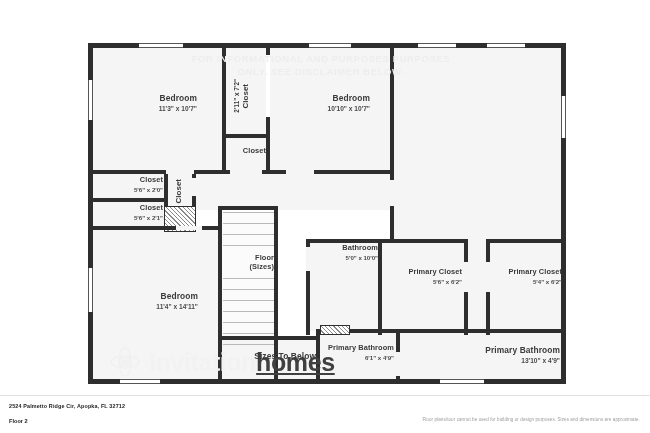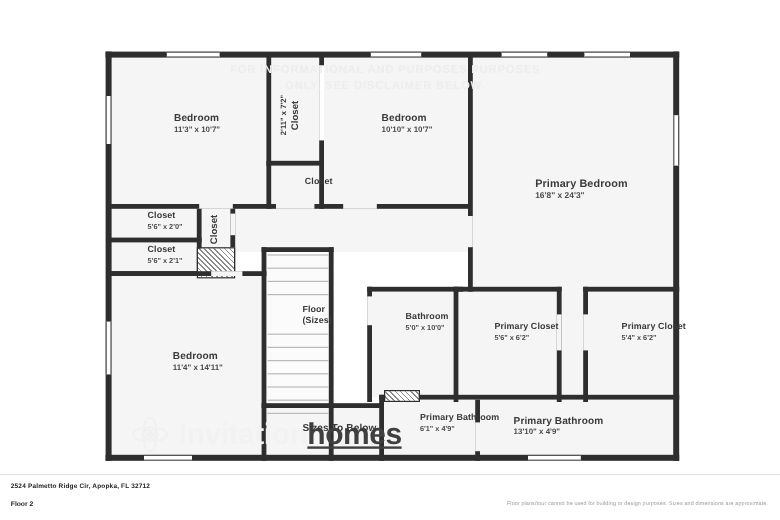--- a/index.html
+++ b/index.html
@@ -115,26 +115,25 @@
     position: absolute;
     left: 0;
     right: 0;
     height: 1px;
     background: #b9b9b9;
   }
 
   
   .label {
     position: absolute;
-    text-align: left;
+    text-align: right;
     color: #3a3a3a;
     line-height: 1.18;
     white-space: nowrap;
     user-select: none;
-    margin-left: 28px;
   }
   .label .name {
     display: block;
     font-size: 8.4px;
     font-weight: 700;
     letter-spacing: 0.1px;
   }
   .label .dim {
     display: block;
     font-size: 6.6px;
@@ -333,24 +332,20 @@
 
   <div class="label small" style="left:226px; top:147px; width:40px;">
     <span class="name">Closet</span>
   </div>
 
   <div class="label" style="left:290px; top:94px; width:80px;">
     <span class="name">Bedroom</span>
     <span class="dim">10'10" x 10'7"</span>
   </div>
 
-  <div class="label big" style="left:418px; top:148px; width:120px;">
-    <span class="name">Primary Bedroom</span>
-    <span class="dim">16'8" x 24'3"</span>
-  </div>
 
   <div class="label small" style="left:95px; top:176px; width:68px;">
     <span class="name">Closet</span>
     <span class="dim">5'6" x 2'0"</span>
   </div>
 
   <div class="label small" style="left:95px; top:204px; width:68px;">
     <span class="name">Closet</span>
     <span class="dim">5'6" x 2'1"</span>
   </div>
@@ -362,21 +357,21 @@
   <div class="label" style="left:116px; top:292px; width:82px;">
     <span class="name">Bedroom</span>
     <span class="dim">11'4" x 14'11"</span>
   </div>
 
   <div class="label small" style="left:224px; top:254px; width:50px;">
     <span class="name">Floor</span>
     <span class="name">(Sizes)</span>
   </div>
 
-  <div class="label small" style="left:310px; top:260px; width:68px;">
+  <div class="label small" style="left:310px; top:244px; width:68px;">
     <span class="name">Bathroom</span>
     <span class="dim">5'0" x 10'0"</span>
   </div>
 
   <div class="label small" style="left:384px; top:268px; width:78px;">
     <span class="name">Primary Closet</span>
     <span class="dim">5'6" x 6'2"</span>
   </div>
 
   <div class="label small" style="left:490px; top:268px; width:72px;">

